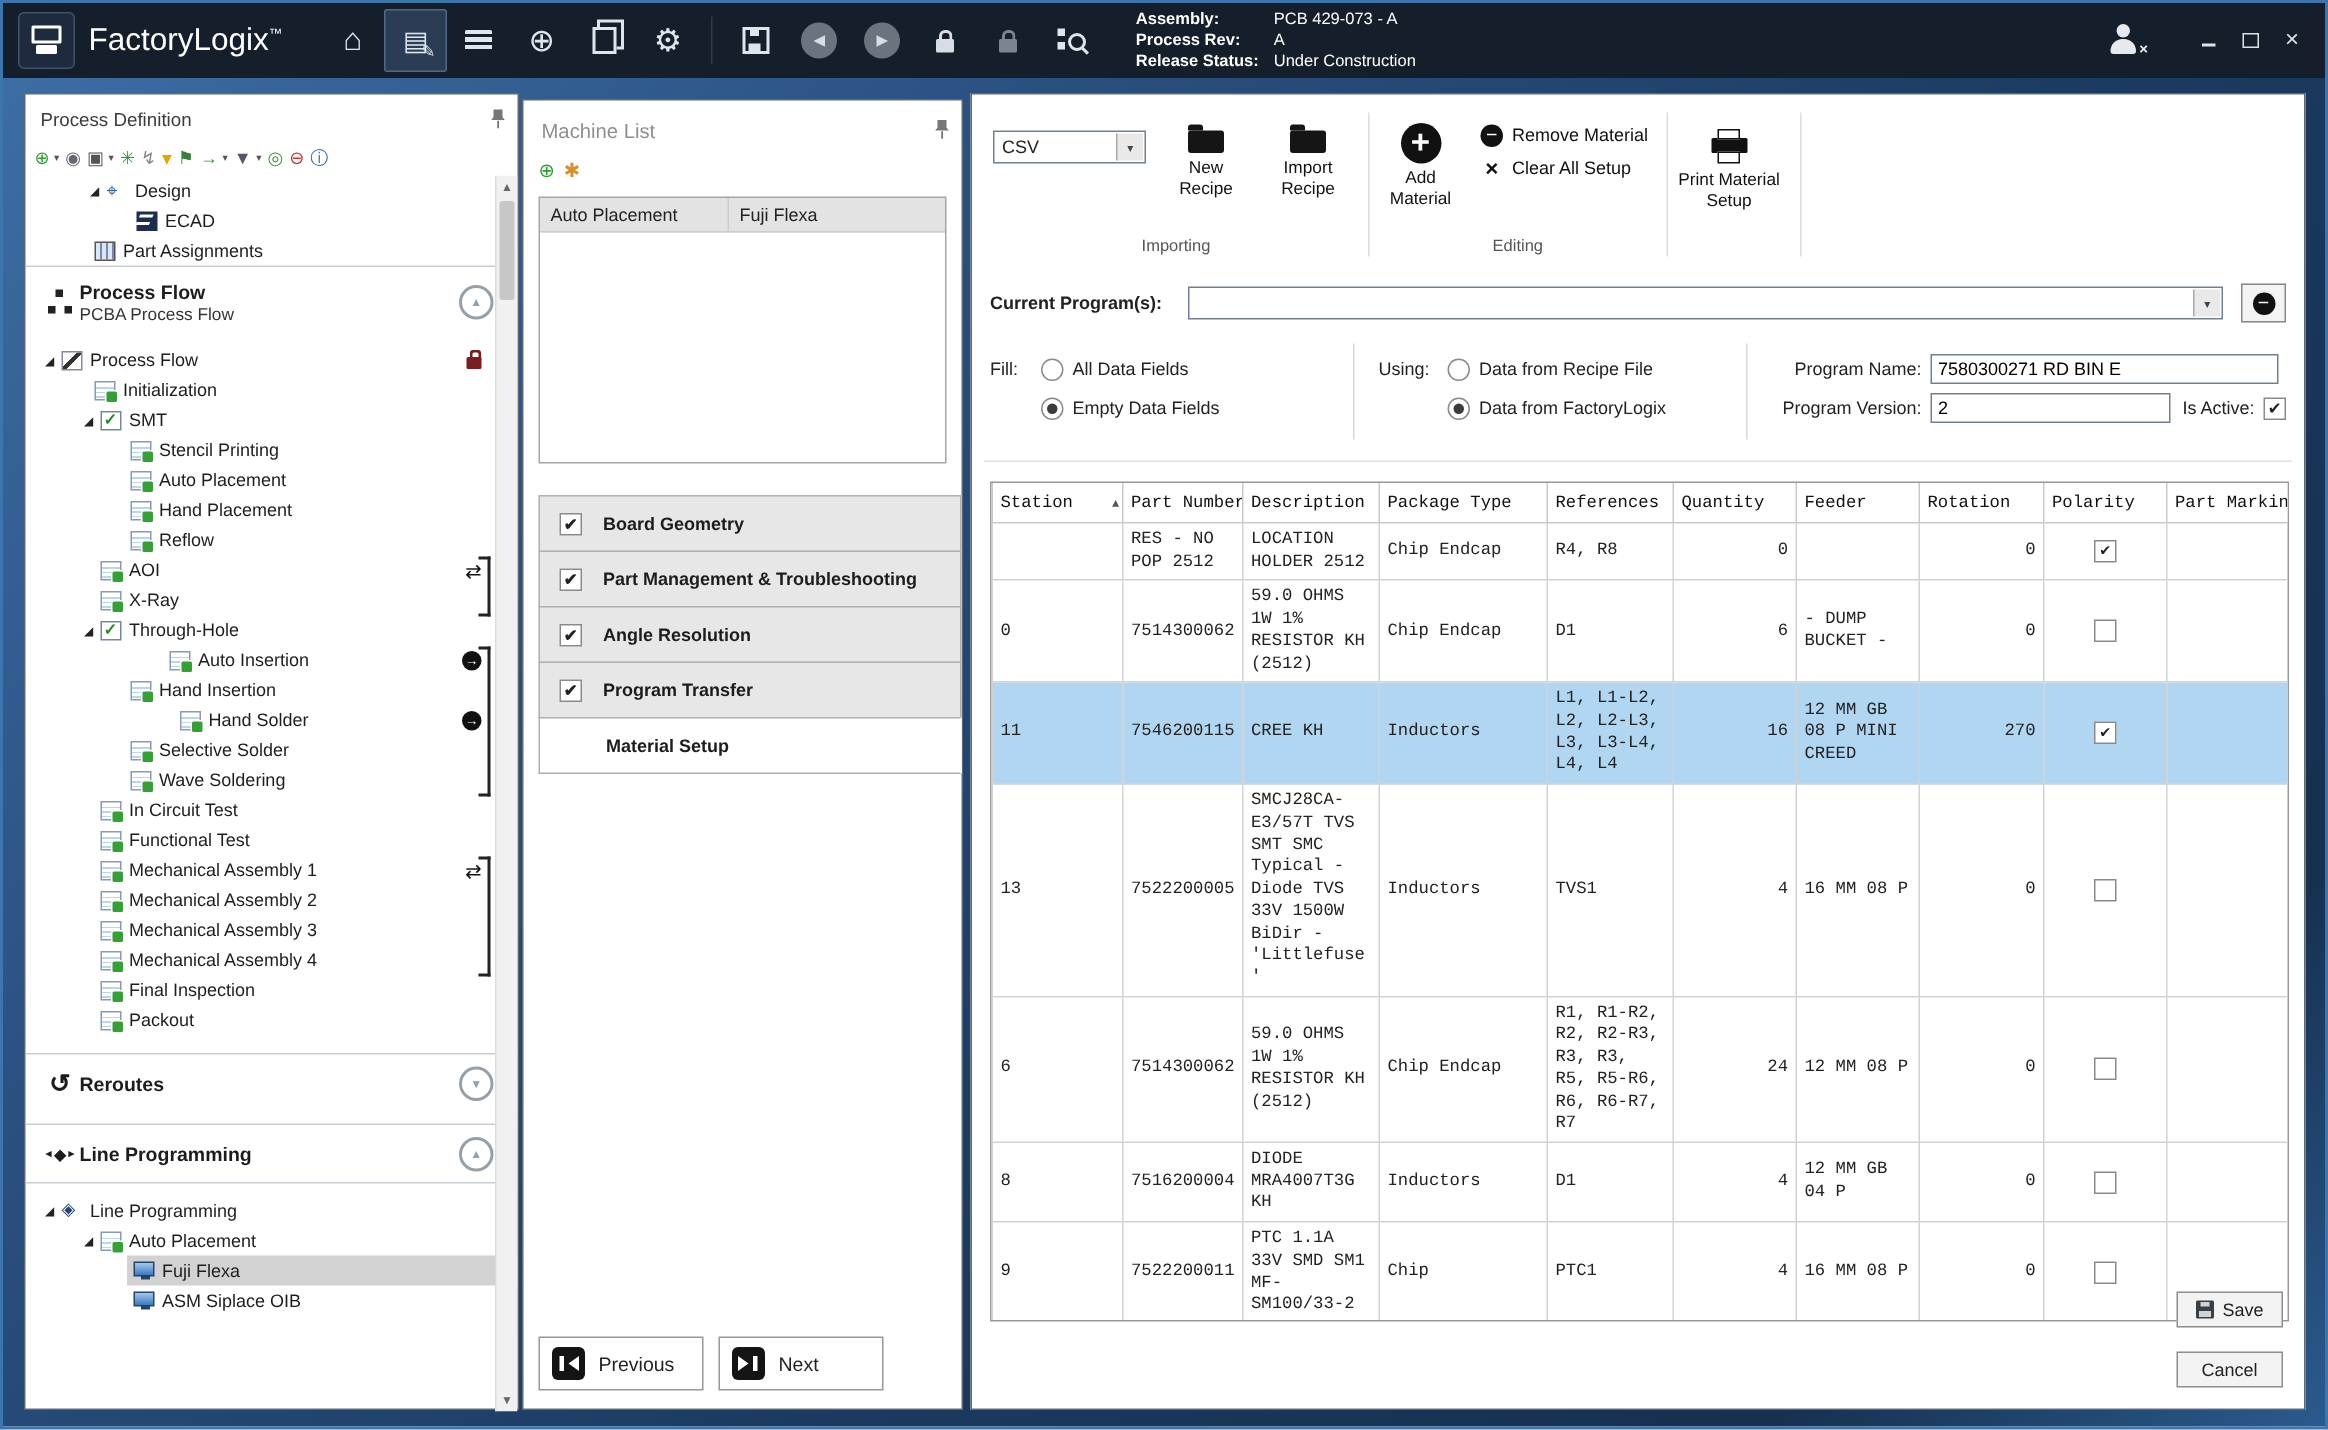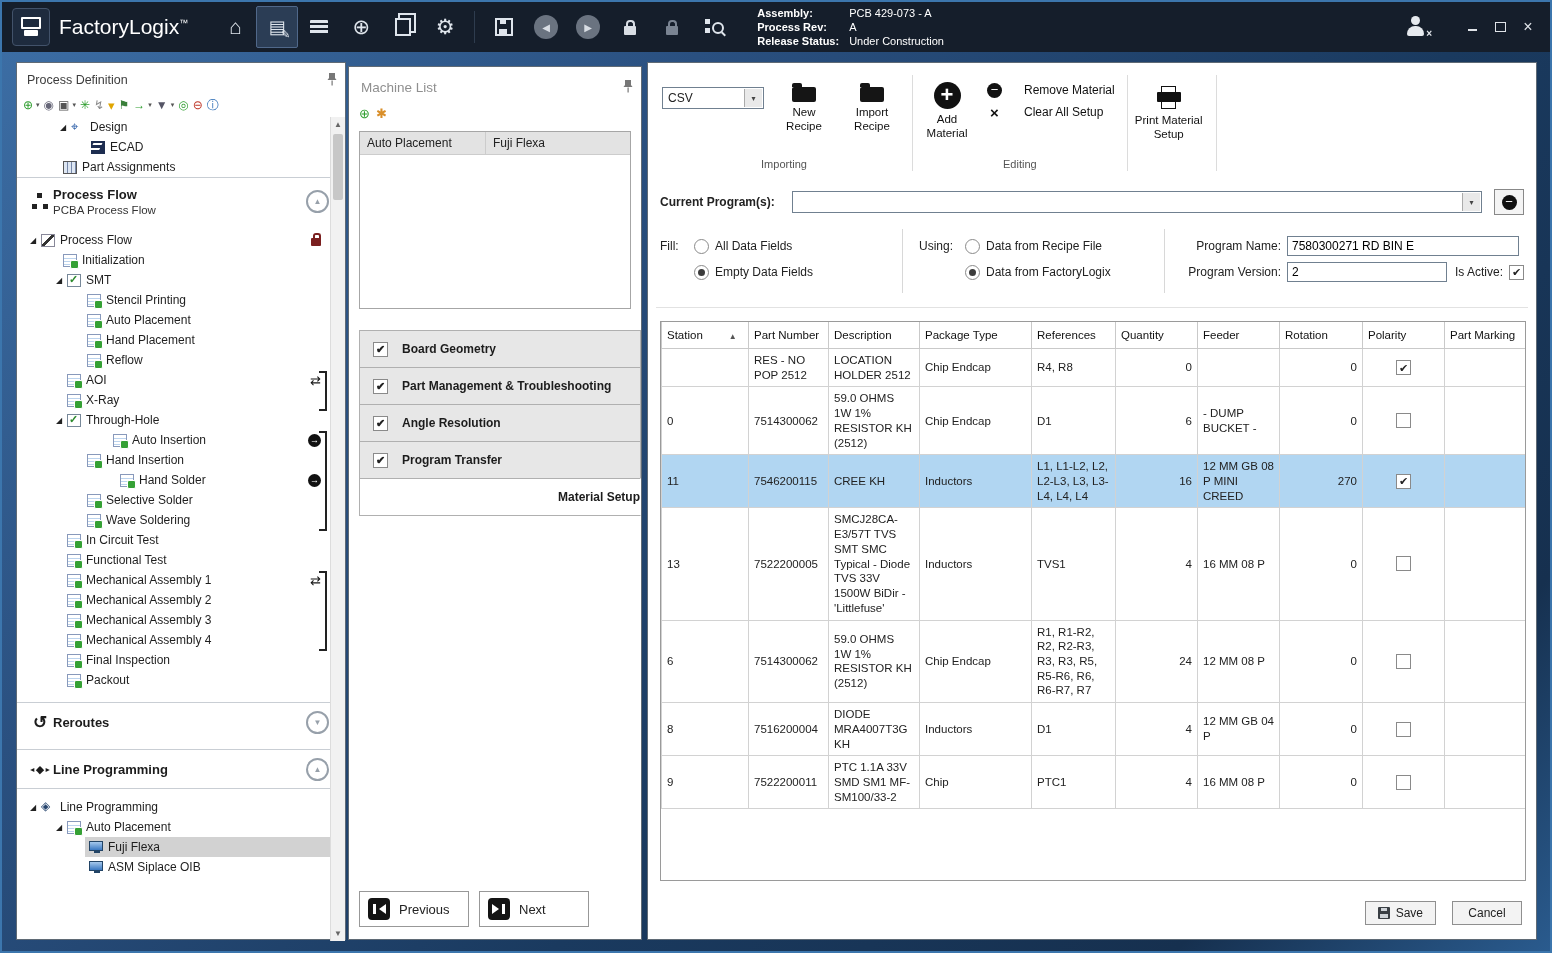--- a/index.html
+++ b/index.html
@@ -105,37 +105,37 @@
   .mtable{margin:6px 10px 0 10px;border:1px solid #a6a6a6;height:176px;font-size:12px;}
   .mtr{display:flex;}
   .mtr>div{padding:4px 7px;box-sizing:border-box;}
   .mtr .c1{width:126px;border-right:1px solid #ccc;}
   .mtr .c2{flex:1;}
   .mth{border-bottom:1px solid #ccc;color:#222;}
   .mtd{background:#e3e3e3;border-bottom:1px solid #ccc;}
   .mtabs{margin-top:22px;}
   .mtab{height:38px;margin:-1px 0 0 10px;background:#e7e7e7;border:1px solid #b0b0b0;display:flex;align-items:center;box-sizing:border-box;font-weight:bold;font-size:12px;color:#1c1c1c;}
   .mtab .cb{margin:0 14px 0 13px;}
-  .mtab.active{background:#fff;border-right-color:#fff;justify-content:flex-end;}
+  .mtab.active{background:#fff;border-right-color:#fff;}
   .mtab.active .lbl{margin-left:44px;}
   .ml-actions{position:absolute;left:10px;bottom:12px;display:flex;gap:10px;}
   .bigbtn{width:110px;height:36px;border:1px solid #989898;background:#fff;display:flex;align-items:center;gap:9px;padding:0 8px;box-sizing:border-box;font-size:13px;color:#222;}
   .ico-prev,.ico-next{position:relative;width:22px;height:22px;background:#141414;border-radius:4px;flex:none;}
   .ico-prev::before{content:'';position:absolute;left:5px;top:6px;width:3px;height:10px;background:#fff;}
   .ico-prev::after{content:'';position:absolute;right:4px;top:6px;border-top:5px solid transparent;border-bottom:5px solid transparent;border-right:7px solid #fff;}
   .ico-next::before{content:'';position:absolute;right:5px;top:6px;width:3px;height:10px;background:#fff;}
   .ico-next::after{content:'';position:absolute;left:4px;top:6px;border-top:5px solid transparent;border-bottom:5px solid transparent;border-left:7px solid #fff;}
 
   
   .ms-toolbar{position:absolute;left:8px;top:12px;height:96px;display:flex;}
   .tgroup{display:flex;flex-direction:column;border-right:1px solid #dcdcdc;}
   .tgroup .items{flex:1;display:flex;align-items:flex-start;gap:12px;padding:4px 12px 0 6px;}
   .tgroup .cap{text-align:center;font-size:11px;color:#555;padding:3px 0 1px;}
   .vbtn{display:flex;flex-direction:column;align-items:center;text-align:center;font-size:11.5px;color:#111;width:56px;gap:4px;line-height:1.18;}
-  .hbtn{display:flex;align-items:center;gap:22px;font-size:12px;color:#111;height:22px;white-space:nowrap;}
+  .hbtn{display:flex;align-items:center;gap:6px;font-size:12px;color:#111;height:22px;white-space:nowrap;}
   .folder{width:24px;height:15px;background:#151515;border-radius:2px;position:relative;margin-top:8px;}
   .folder::before{content:'';position:absolute;top:-4px;left:0;width:10px;height:4px;background:#151515;border-radius:2px 2px 0 0;}
   .addbig{width:27px;height:27px;border-radius:50%;background:#111;color:#fff;display:flex;align-items:center;justify-content:center;font-size:22px;font-weight:bold;margin-top:3px;}
   .addbig::after{content:'+';margin-top:-2px;}
   .mini-circ{width:15px;height:15px;border-radius:50%;background:#111;color:#fff;display:flex;align-items:center;justify-content:center;font-size:13px;flex:none;}
   .mini-circ::after{content:'−';margin-top:-1px;}
   .xmark{font-size:15px;font-weight:900;color:#111;width:15px;text-align:center;flex:none;}
   .xmark::after{content:'×';}
   .printer{width:24px;height:10px;background:#111;border-radius:1px;position:relative;margin:13px 0 8px;}
   .printer::before{content:'';position:absolute;left:4px;top:-6px;width:13px;height:5px;background:#fff;border:1.5px solid #111;}
@@ -149,29 +149,29 @@
   .minus-btn{margin-left:12px;width:28px;height:24px;border:1px solid #888;background:#f4f4f4;display:flex;align-items:center;justify-content:center;flex:none;}
   .opt-block{position:absolute;left:12px;top:166px;right:12px;height:64px;display:flex;font-size:12px;}
   .opt-col{display:flex;padding-top:4px;box-sizing:border-box;}
   .opt-col + .opt-col{border-left:1px solid #d8d8d8;}
   .radio{width:13px;height:13px;border:1px solid #8a8a8a;border-radius:50%;background:#fff;display:flex;align-items:center;justify-content:center;flex:none;}
   .radio.sel::after{content:'';width:7px;height:7px;border-radius:50%;background:#3c3c3c;}
   .optrow{display:flex;align-items:center;gap:6px;height:26px;}
   .cb{width:15px;height:15px;border:1px solid #8a8a8a;background:#fff;display:flex;align-items:center;justify-content:center;font-size:11px;color:#222;box-sizing:border-box;flex:none;}
   .tin{border:1px solid #708090;height:20px;font-family:"Liberation Sans",sans-serif;font-size:12px;padding:0 4px;box-sizing:border-box;}
   .ms-tablewrap{position:absolute;left:12px;top:258px;width:866px;height:560px;border:1px solid #9a9a9a;background:#fff;overflow:hidden;box-sizing:border-box;}
-  .ms-table{border-collapse:collapse;table-layout:fixed;width:864px;font-size:11.5px;}
+  .ms-table{border-collapse:collapse;table-layout:fixed;width:864px;font-size:11.5px;font-family:Liberation Mono, monospace;}
   .ms-table th{border:1px solid #c9c9c9;border-top:none;height:22px;font-weight:normal;text-align:left;padding:2px 5px;color:#111;background:#fff;white-space:nowrap;overflow:hidden;}
   .ms-table td{border:1px solid #d2d2d2;padding:4px 5px;vertical-align:middle;word-wrap:break-word;line-height:1.28;}
   .ms-table tr.sel td{background:#b1d6f2;}
   .ms-table td.num{text-align:right;}
   .ms-table td.ctr{text-align:center;}
   .ms-table td.ctr .cb{margin:0 auto;}
   .sorticon{font-size:8px;color:#555;margin-left:26px;}
-  .ms-actions{position:absolute;right:14px;bottom:14px;display:flex;gap:16px;}
+  .ms-actions{position:absolute;right:14px;bottom:14px;display:flex;gap:16px;flex-direction:column;}
   .btn{min-width:70px;height:24px;border:1px solid #8f8f8f;background:#f3f3f3;display:flex;align-items:center;justify-content:center;gap:6px;font-size:12px;padding:0 12px;box-sizing:border-box;}
   .disk{width:12px;height:12px;background:#3a3f44;position:relative;border-radius:1px;flex:none;}
   .disk::before{content:'';position:absolute;left:3px;top:1px;width:6px;height:3px;background:#cfd3d8;}
   .disk::after{content:'';position:absolute;left:2px;bottom:1px;width:8px;height:4px;background:#cfd3d8;}
   .hline{position:absolute;left:8px;right:8px;height:1px;background:#e2e2e2;}
 </style>
 </head>
 <body>
 
 <div class="app">

